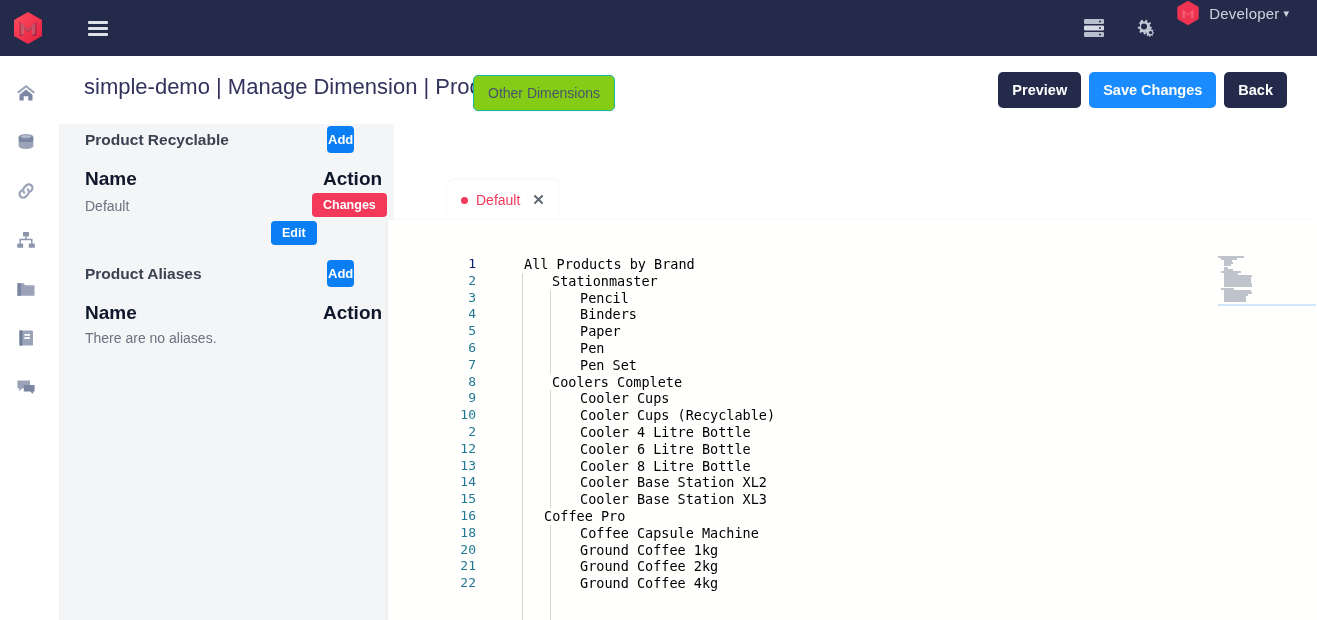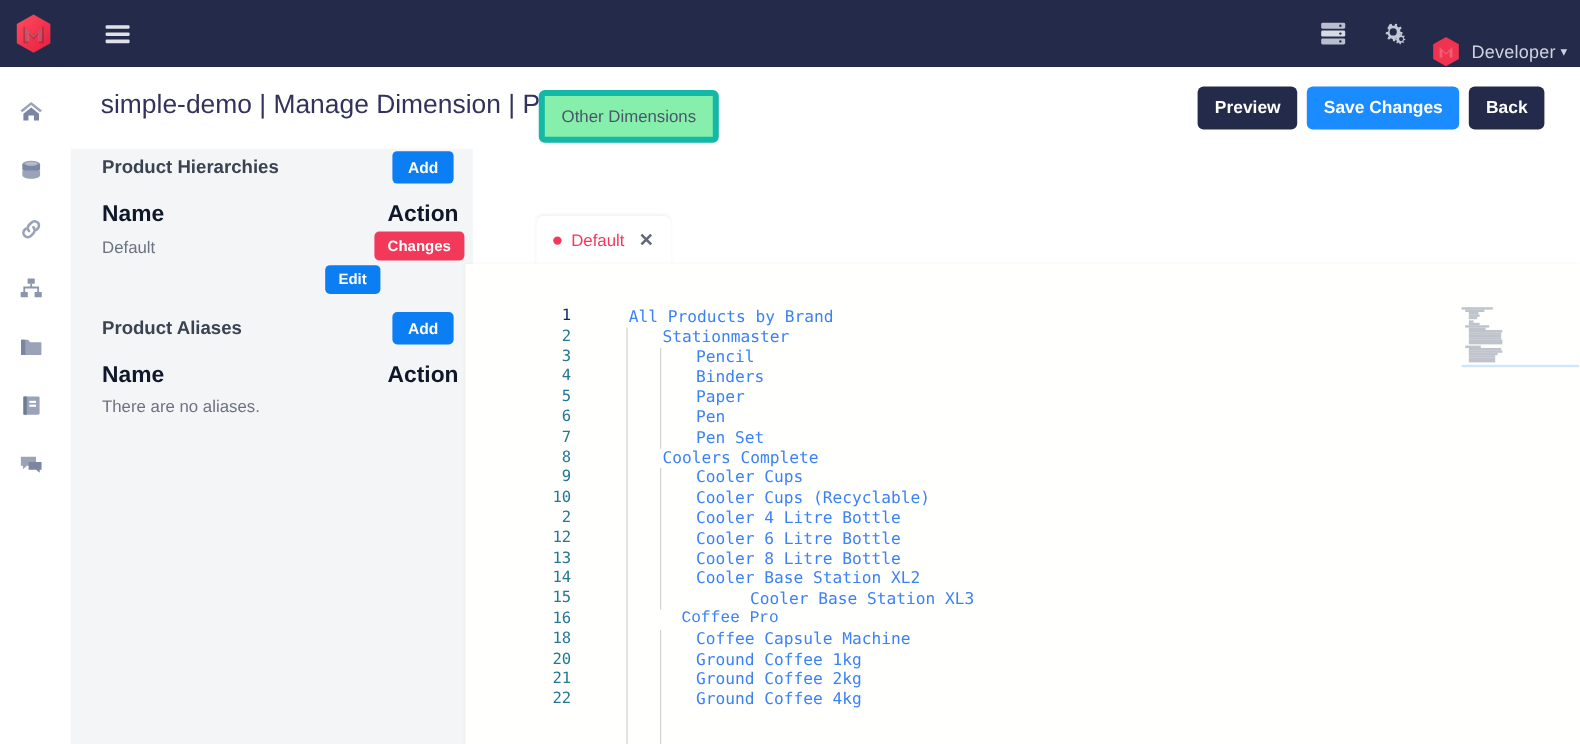--- a/index.html
+++ b/index.html
@@ -13,21 +13,21 @@
 
   
   .navbar {
     position:absolute; left:0; top:0; width:1317px; height:56px;
     background:#242a49;
     display:flex; align-items:center;
   }
   .brand-logo { width:56px; display:flex; align-items:center; justify-content:center; }
   .hamburger { margin-left:28px; display:flex; flex-direction:column; gap:3px; cursor:pointer; padding:4px; }
   .hamburger span { display:block; width:20px; height:3px; background:#dfe2ea; border-radius:1px; }
-  .nav-right { margin-left:auto; display:flex; align-items:flex-end; gap:0px; padding-right:11px; }
+  .nav-right { margin-left:auto; display:flex; align-items:flex-start; gap:0px; padding-right:28px; }
   .nav-icon { width:50px; height:56px; display:flex; align-items:center; justify-content:center; cursor:pointer; }
   .user-menu { display:flex; align-items:center; gap:8px; cursor:pointer; padding-left:6px;}
   .user-name { color:#cfd3df; font-size:15px; letter-spacing:.2px;}
   .caret { color:#cfd3df; font-size:11px; margin-left:-4px; }
 
   
   .rail {
     position:absolute; left:0; top:56px; width:51px; height:564px;
     background:#ffffff;
     display:flex; flex-direction:column; align-items:center;
@@ -41,41 +41,41 @@
     background:#ffffff;
   }
 
   
   .page-head { position:absolute; left:0; top:0; width:1266px; height:68px; }
   .page-title {
     position:absolute; left:33px; top:18px;
     font-size:22px; color:#32325d; font-weight:400; white-space:nowrap;
   }
   .other-dim-btn {
-    position:absolute; left:398px; top:19px;
-    background:#86efac; border:5px solid #14b8a6; border-radius:5px;
+    position:absolute; left:422px; top:19px;
+    background:#84cc16; border:1px solid #14b8a6; border-radius:5px;
     padding:9px 14px; font-size:14px; color:#4a5568; cursor:pointer;
     box-shadow:0 1px 2px rgba(0,0,0,.05);
   }
   .head-btns { position:absolute; right:30px; top:16px; display:flex; gap:8px; }
   .btn { border:none; border-radius:5px; font-size:14.5px; font-weight:bold;
          padding:10px 14px; cursor:pointer; font-family:"Liberation Sans", sans-serif;}
   .btn-dark { background:#242a49; color:#fff; }
   .btn-blue { background:#1a8cff; color:#fff; }
 
   
   .left-panel {
     position:absolute; left:8px; top:68px; width:335px; height:552px;
     background:#f4f5f7;
   }
   .panel-section { position:relative; }
   .sec-title { position:absolute; font-size:15.5px; font-weight:bold; color:#3b4252; }
   .add-btn {
     position:absolute; background:#0b7ef4; color:#fff; border:none; border-radius:4px;
-    font-size:13px; font-weight:bold; padding:6px 13px; cursor:pointer;
+    font-size:13px; font-weight:bold; padding:6px 1px; cursor:pointer;
     font-family:"Liberation Sans", sans-serif;
   }
   .col-head { position:absolute; font-size:19px; font-weight:bold; color:#0f172a; }
   .row-text { position:absolute; font-size:14px; color:#6b7280; }
   .mini-btn { border:none; border-radius:4px; color:#fff; font-size:12.5px; font-weight:bold;
               padding:5px 11px; cursor:pointer; position:absolute;
               font-family:"Liberation Sans", sans-serif;}
   .btn-edit { background:#0b7ef4; }
   .btn-del  { background:#f2395a; }
 
@@ -103,21 +103,21 @@
   .code-area {
     position:absolute; left:0; top:36px; width:929px;
     font-family:"DejaVu Sans Mono", monospace; font-size:13.5px; line-height:16.8px;
   }
   .cline { position:relative; height:16.8px; white-space:pre; }
   .lnum {
     position:absolute; left:0; width:88px; text-align:right;
     color:#237893; font-size:13px; font-family:"DejaVu Sans Mono", monospace;
   }
   .lnum.cur { color:#0b216f; }
-  .ctext { position:absolute; left:136px; color:#3b82f6; }
+  .ctext { position:absolute; left:136px; color:#000000; }
   .guide { position:absolute; width:1px; background:#d3d3d3; }
 
   
   .minimap { position:absolute; left:830px; top:36px; width:38px; height:60px; }
   .mmline { position:absolute; height:2px; background:#a9b0bb; opacity:.75; }
   .mm-highlight { position:absolute; left:830px; top:84px; width:98px; height:2px; background:#cfe6fb; }
 </style>
 </head>
 <body>
 
@@ -237,21 +237,21 @@
       <div class="head-btns">
         <button class="btn btn-dark">Preview</button>
         <button class="btn btn-blue">Save Changes</button>
         <button class="btn btn-dark">Back</button>
       </div>
     </div>
 
     <div class="left-panel">
 
       <div class="panel-section">
-        <div class="sec-title" style="left:26px; top:7px;">Product Hierarchies</div>
+        <div class="sec-title" style="left:26px; top:7px;">Product Recyclable</div>
         <button class="add-btn" style="left:268px; top:2px;">Add</button>
         <div class="col-head" style="left:26px; top:44px;">Name</div>
         <div class="col-head" style="left:264px; top:44px;">Action</div>
         <div>
           <div class="row-text" style="left:26px; top:74px;">Default</div>
           <button class="mini-btn btn-edit" style="left:212px; top:69px;margin-top:28px;">Edit</button>
           <button class="mini-btn btn-del" style="left:253px; top:69px;">Changes</button>
         </div>
       </div>
 
@@ -283,22 +283,22 @@
             <div class="cline"><span class="lnum">5</span><span class="ctext" style="left: 192px;">Paper</span></div>
             <div class="cline"><span class="lnum">6</span><span class="ctext" style="left: 192px;">Pen</span></div>
             <div class="cline"><span class="lnum">7</span><span class="ctext" style="left: 192px;">Pen Set</span></div>
             <div class="cline"><span class="lnum">8</span><span class="ctext" style="left: 164px;">Coolers Complete</span></div>
             <div class="cline"><span class="lnum">9</span><span class="ctext" style="left: 192px;">Cooler Cups</span></div>
             <div class="cline"><span class="lnum">10</span><span class="ctext" style="left: 192px;">Cooler Cups (Recyclable)</span></div>
             <div class="cline"><span class="lnum">2</span><span class="ctext" style="left: 192px;">Cooler 4 Litre Bottle</span></div>
             <div class="cline"><span class="lnum">12</span><span class="ctext" style="left: 192px;">Cooler 6 Litre Bottle</span></div>
             <div class="cline"><span class="lnum">13</span><span class="ctext" style="left: 192px;">Cooler 8 Litre Bottle</span></div>
             <div class="cline"><span class="lnum">14</span><span class="ctext" style="left: 192px;">Cooler Base Station XL2</span></div>
-            <div class="cline"><span class="lnum">15</span><span class="ctext" style="left: 192px; margin-left: 45px;">Cooler Base Station XL3</span></div>
-            <div class="cline"><span class="lnum">16</span><span class="ctext" style="left: 180px; font-family: Liberation Mono, monospace;">Coffee Pro</span></div>
+            <div class="cline"><span class="lnum">15</span><span class="ctext" style="left: 192px;">Cooler Base Station XL3</span></div>
+            <div class="cline"><span class="lnum">16</span><span class="ctext" style="left: 156px;">Coffee Pro</span></div>
             <div class="cline"><span class="lnum">18</span><span class="ctext" style="left: 192px;">Coffee Capsule Machine</span></div>
             <div class="cline"><span class="lnum">20</span><span class="ctext" style="left: 192px;">Ground Coffee 1kg</span></div>
             <div class="cline"><span class="lnum">21</span><span class="ctext" style="left: 192px;">Ground Coffee 2kg</span></div>
             <div class="cline"><span class="lnum">22</span><span class="ctext" style="left: 192px;">Ground Coffee 4kg</span></div>
             <div class="guide" style="left: 134px; top: 16.8px; height: 352.8px;"></div>
             <div class="guide" style="left: 162px; top: 33.6px; height: 84px;"></div>
             <div class="guide" style="left: 162px; top: 134.4px; height: 117.6px;"></div>
             <div class="guide" style="left: 162px; top: 268.8px; height: 100.8px;"></div>
           </div>
 

